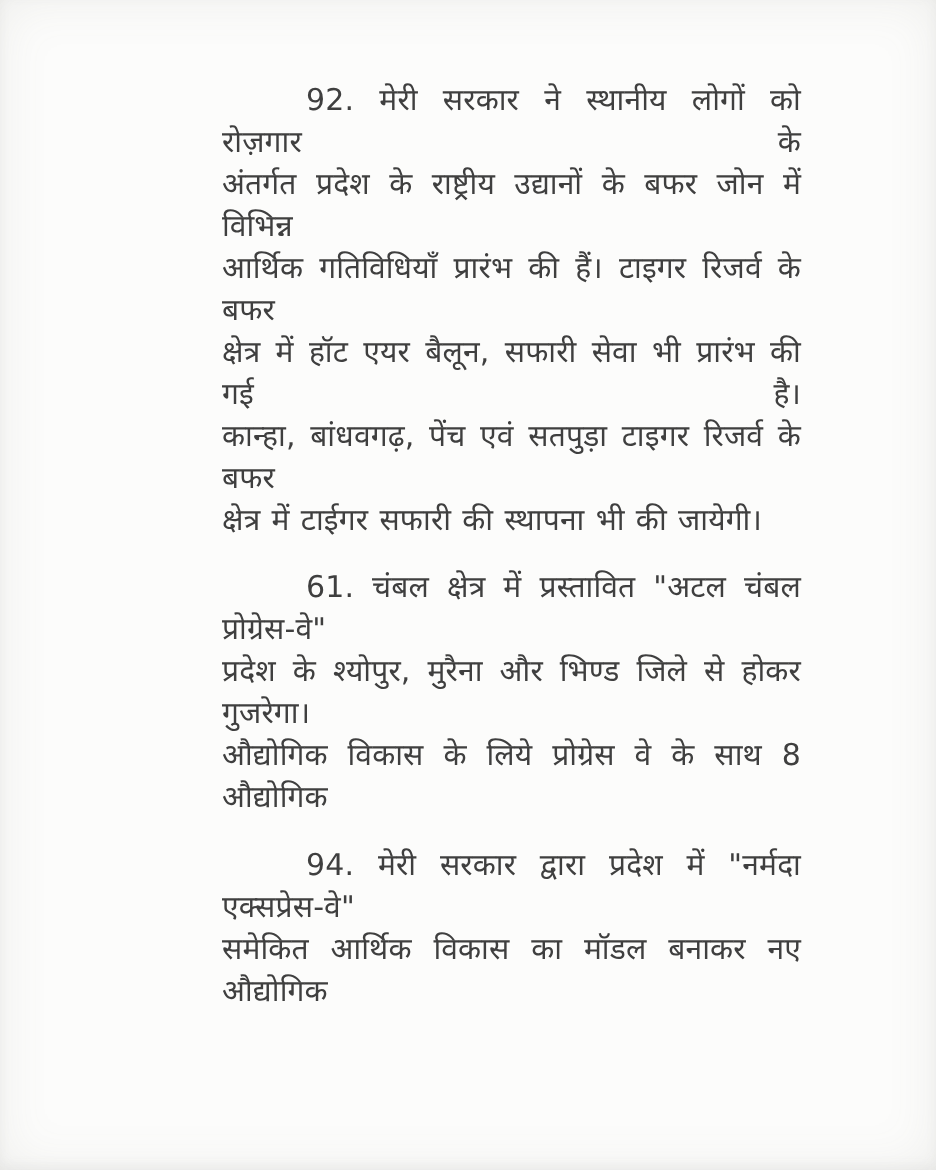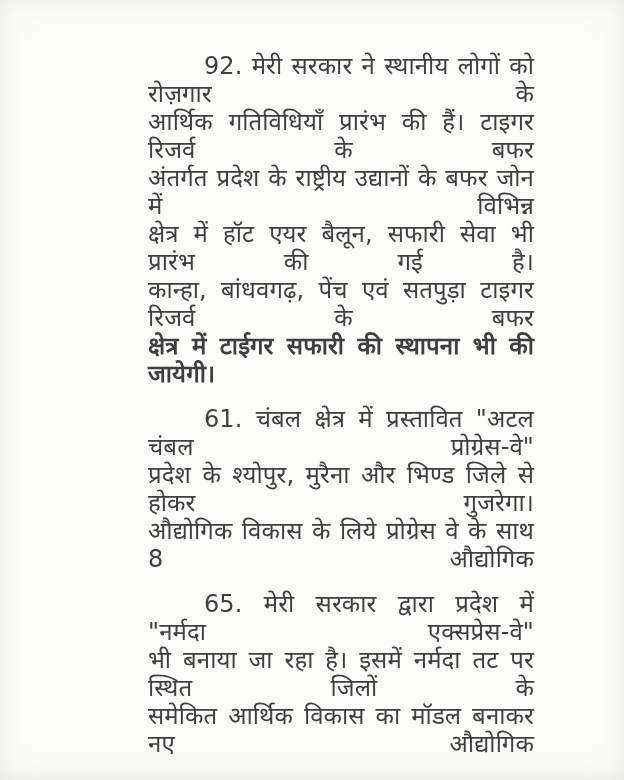--- a/index.html
+++ b/index.html
@@ -21,54 +21,52 @@
     pointer-events: none;
     box-shadow: inset 0 0 34px rgba(120,118,110,0.10), inset 0 -3px 8px rgba(120,118,110,0.08);
   }
   .doc-body {
     padding: 52px 90px 0 148px;
     width: 386px;
     color: #3f3f3f;
   }
   .para {
     margin: 0 0 17px 0;
-    font-size: 24px;
+    font-size: 20px;
     line-height: 28px;
     letter-spacing: 0.1px;
     word-spacing: 1px;
   }
   .line {
     text-align: justify;
     text-align-last: justify;
     min-height: 28px;
   }
   .line.first {
     text-indent: 56px;
   }
   .line.last {
     text-align-last: left;
-    font-weight: bold;
   }
 </style>
 </head>
 <body>
 
 <div class="doc-body">
     <div class="para">
       <div class="line first">92.  मेरी सरकार ने स्थानीय लोगों को रोज़गार के</div>
+      <div class="line">अंतर्गत प्रदेश के राष्ट्रीय उद्यानों के बफर जोन में विभिन्न</div>
       <div class="line">आर्थिक गतिविधियाँ प्रारंभ की हैं। टाइगर रिजर्व के बफर</div>
-      <div class="line">अंतर्गत प्रदेश के राष्ट्रीय उद्यानों के बफर जोन में विभिन्न</div>
       <div class="line">क्षेत्र में हॉट एयर बैलून, सफारी सेवा भी प्रारंभ की गई है।</div>
       <div class="line">कान्हा, बांधवगढ़, पेंच एवं सतपुड़ा टाइगर रिजर्व के बफर</div>
       <div class="line last">क्षेत्र में टाईगर सफारी की स्थापना भी की जायेगी।</div>
     </div>
     <div class="para">
       <div class="line first">61.  चंबल क्षेत्र में प्रस्तावित "अटल चंबल प्रोग्रेस-वे"</div>
       <div class="line">प्रदेश के श्योपुर, मुरैना और भिण्ड जिले से होकर गुजरेगा।</div>
       <div class="line">औद्योगिक विकास के लिये प्रोग्रेस वे के साथ 8 औद्योगिक</div>
     </div>
     <div class="para">
-      <div class="line first">65.  मेरी सरकार द्वारा प्रदेश में "नर्मदा एक्सप्रेस-वे"</div>
-      <div class="line">भी बनाया जा रहा है। इसमें नर्मदा तट पर स्थित जिलों के</div>
+      <div class="line first">94.  मेरी सरकार द्वारा प्रदेश में "नर्मदा एक्सप्रेस-वे"</div>
       <div class="line">समेकित आर्थिक विकास का मॉडल बनाकर नए औद्योगिक</div>
     </div>
   </div>
 <div class="scan-vignette"></div>
 
 </body></html>

